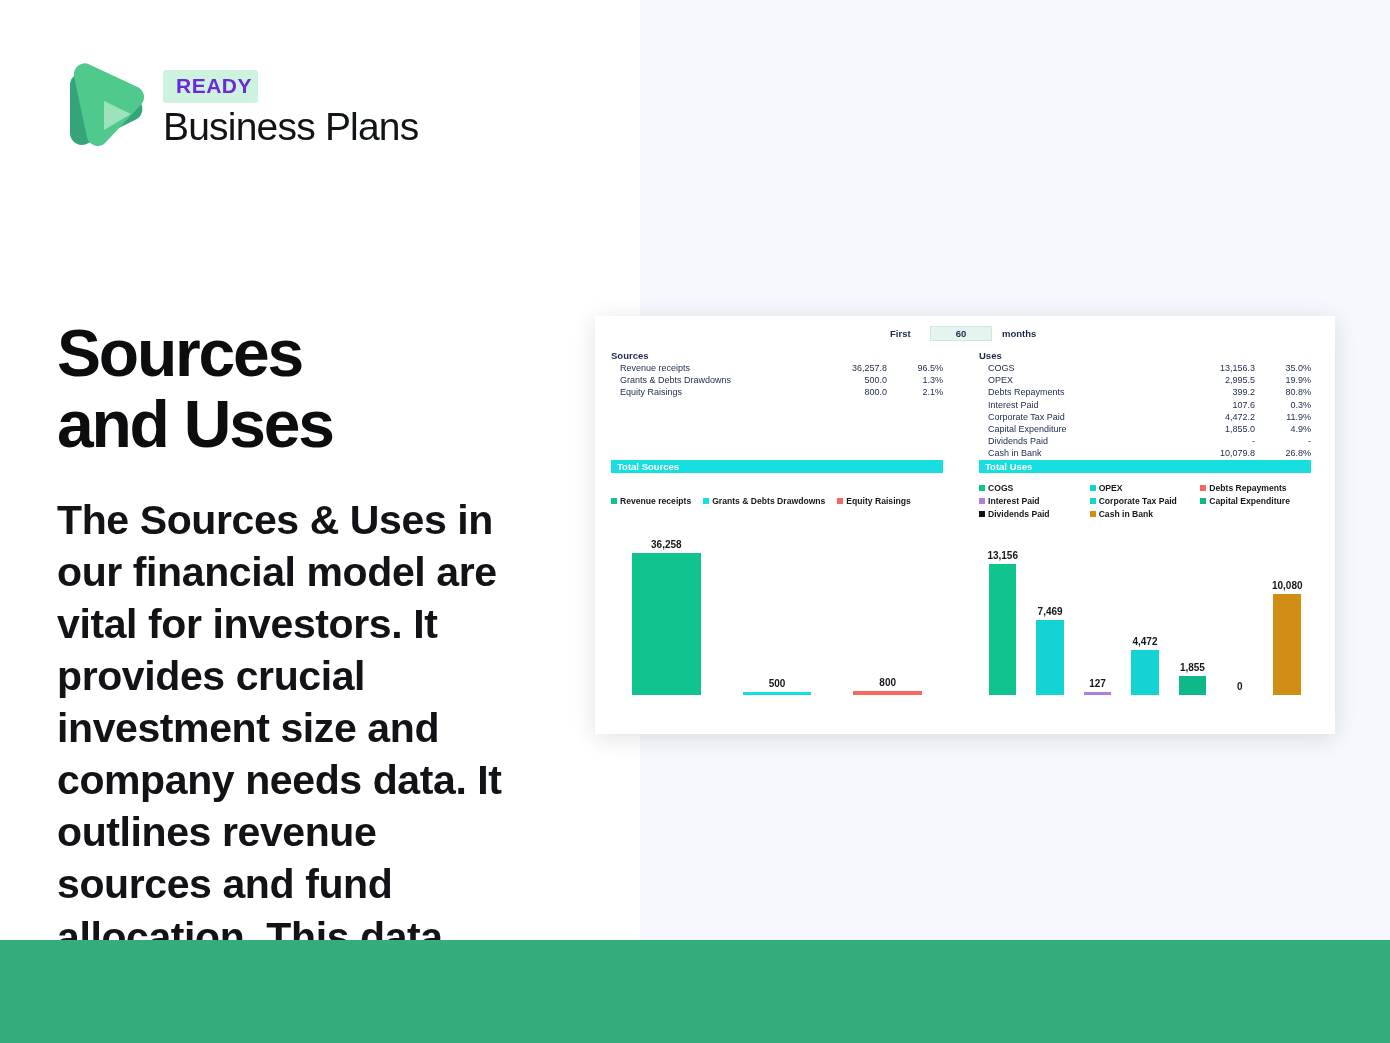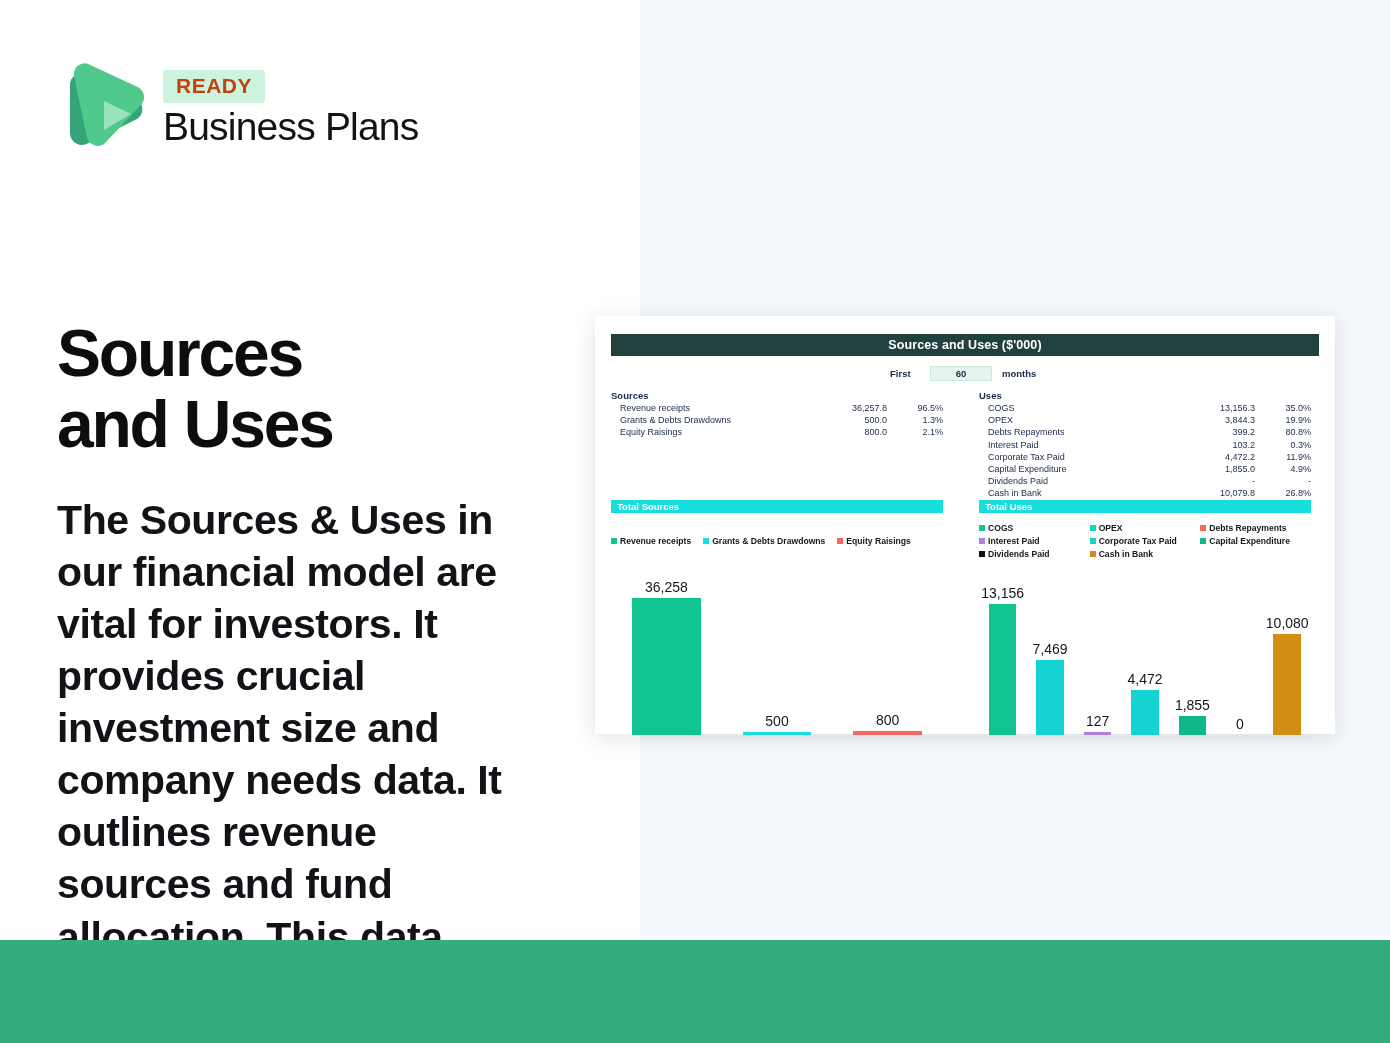--- a/index.html
+++ b/index.html
@@ -15,25 +15,25 @@
   .bg-right { position: absolute; left: 640px; top: 0; width: 750px; height: 940px; background: #f5f8fc; }
   .footer-bar { position: absolute; left: 0; top: 940px; width: 1390px; height: 103px; background: #35ac7c; }
 
   
   .logo { position: absolute; left: 57px; top: 57px; display: flex; align-items: center; gap: 14px; }
   .logo-mark { width: 92px; height: 100px; position: relative; flex: none; }
   .logo-text-wrap { padding-top: 4px; }
   .ready-badge {
     display: inline-block;
     background: #cdf3de;
-    color: #c2410c;
+    color: #6d28d9;
     font-size: 21px;
     font-weight: 700;
     letter-spacing: 0.5px;
-    padding: 4px 13px 5px 13px;
+    padding: 4px 6px 5px 13px;
     border-radius: 3px;
   }
   .brand-name {
     font-size: 39px;
     font-weight: 400;
     color: #111417;
     letter-spacing: -0.8px;
     margin-top: 4px;
     line-height: 1.05;
   }
@@ -108,21 +108,21 @@
   }
   .lg-swatch { width: 6px; height: 6px; flex: none; }
 
   
   .charts { display: flex; padding: 0 16px; margin-top: 4px; gap: 36px; }
   .chart { width: 332px; height: 178px; position: relative; }
   .plot { position: absolute; left: 0; right: 0; bottom: 8px; top: 14px;
           display: flex; align-items: flex-end; }
   .bar-slot { flex: 1; display: flex; flex-direction: column;
               align-items: center; justify-content: flex-end; height: 100%; }
-  .bar-label { font-size: 14px; font-weight: 400; color: #14171b; margin-bottom: 3px; }
+  .bar-label { font-size: 10px; font-weight: 700; color: #14171b; margin-bottom: 3px; }
   .bar { width: 62%; min-height: 0; }
   .chart.uses .bar { width: 58%; }
 </style>
 </head>
 <body>
 
 <div class="bg-left"></div>
 <div class="bg-right"></div>
 
 <div class="logo">
@@ -139,21 +139,20 @@
     <span class="ready-badge">READY</span>
     <div class="brand-name">Business Plans</div>
   </div>
 </div>
 
 <h1 class="headline">Sources<br>and Uses</h1>
 <p class="body-copy">The Sources &amp; Uses in our financial model are vital for investors. It provides crucial investment size and company needs data. It outlines revenue sources and fund allocation. This data aids in generating accurate reports.</p>
 
 <div class="card">
 
-  <div class="card-banner">Sources and Uses ($'000)</div>
 
   <div class="period-row">
     <span class="period-label">First</span>
     <span class="period-input">60</span>
     <span class="period-unit">months</span>
   </div>
 
   <div class="tables">
 
     <div class="tbl">
@@ -190,31 +189,31 @@
     <div class="tbl">
       <div class="tbl-head">Uses</div>
       <div>
         <div class="tbl-row">
           <span class="c-name">COGS</span>
           <span class="c-val">13,156.3</span>
           <span class="c-pct">35.0%</span>
         </div>
         <div class="tbl-row">
           <span class="c-name">OPEX</span>
-          <span class="c-val">3,844.3</span>
+          <span class="c-val">2,995.5</span>
           <span class="c-pct">19.9%</span>
         </div>
         <div class="tbl-row">
           <span class="c-name">Debts Repayments</span>
           <span class="c-val">399.2</span>
           <span class="c-pct">80.8%</span>
         </div>
         <div class="tbl-row">
           <span class="c-name">Interest Paid</span>
-          <span class="c-val">103.2</span>
+          <span class="c-val">107.6</span>
           <span class="c-pct">0.3%</span>
         </div>
         <div class="tbl-row">
           <span class="c-name">Corporate Tax Paid</span>
           <span class="c-val">4,472.2</span>
           <span class="c-pct">11.9%</span>
         </div>
         <div class="tbl-row">
           <span class="c-name">Capital Expenditure</span>
           <span class="c-val">1,855.0</span>

